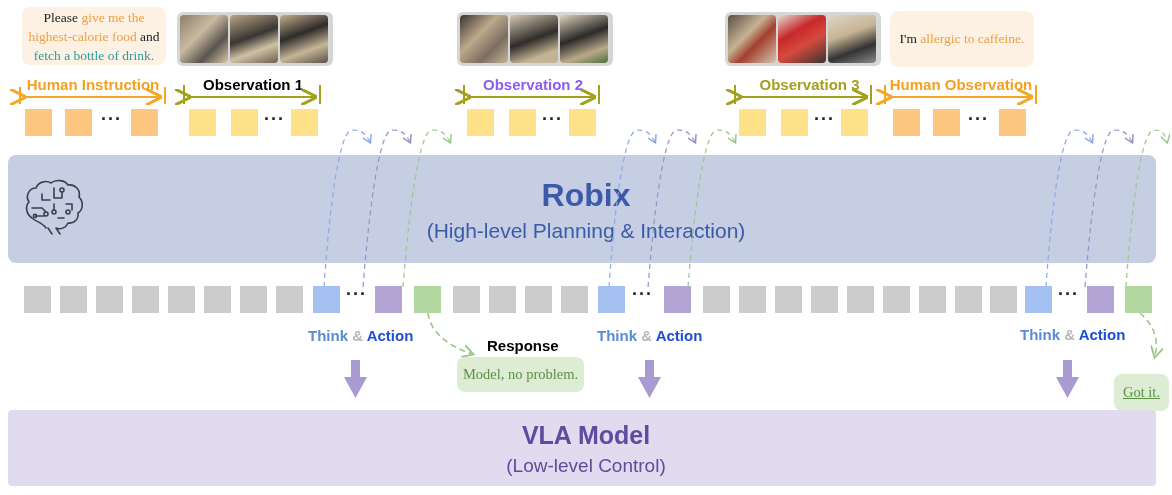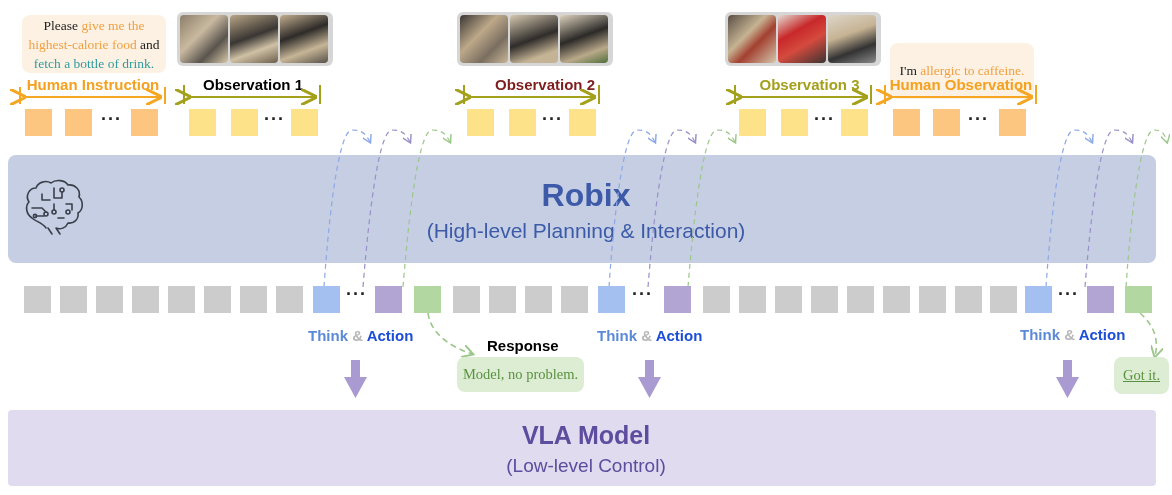--- a/index.html
+++ b/index.html
@@ -1,20 +1,20 @@
 <!DOCTYPE html>
 <html><head>
 <meta charset="utf-8">
 <style>
   html,body{margin:0;padding:0;background:#fff;}
   body{width:1172px;height:495px;position:relative;overflow:hidden;font-family:"Liberation Sans",sans-serif;}
   .abs{position:absolute;}
   .bubble{position:absolute;border-radius:8px;font-family:"Liberation Serif",serif;display:flex;align-items:center;justify-content:center;text-align:center;}
-  .instr{left:22px;top:15px;width:144px;height:58px;background:#fdf1e3;font-size:13.5px;line-height:19px;color:#222;}
-  .interrupt{left:890px;top:11px;width:144px;height:56px;background:#fdf1e3;font-size:13.5px;color:#222;margin-top:32px;}
+  .instr{left:22px;top:7px;width:144px;height:58px;background:#fdf1e3;font-size:13.5px;line-height:19px;color:#222;}
+  .interrupt{left:890px;top:11px;width:144px;height:56px;background:#fdf1e3;font-size:13.5px;color:#222;}
   .orange-t{color:#f0a040;}
   .teal-t{color:#2e9ba0;}
   .frames{position:absolute;top:12px;height:54px;background:#d6d6d6;border-radius:6px;display:flex;gap:2px;padding:3px;box-sizing:border-box;}
   .frame{width:48px;height:48px;border-radius:4px;}
   .seg-label{position:absolute;font-weight:bold;font-size:15px;text-align:center;}
   .tok{position:absolute;width:27px;height:27px;}
   .dots{position:absolute;font-weight:bold;font-size:18px;color:#222;letter-spacing:1px;}
   .robix{position:absolute;left:8px;top:155px;width:1148px;height:108px;background:#c5cee3;border-radius:8px;}
   .robix-title{position:absolute;left:0;right:0;top:177px;text-align:center;font-size:32px;font-weight:bold;color:#3c5aa8;}
   .robix-sub{position:absolute;left:0;right:0;top:219px;text-align:center;font-size:21px;color:#3c5aa8;}
@@ -55,21 +55,21 @@
 </div>
 
 <div class="bubble interrupt">
   <div>
     <span>I'm </span><span class="orange-t">allergic to caffeine.</span>
   </div>
 </div>
 
 <div class="seg-label" style="left:20px;width:146px;top:76px;color:#f5a01e;">Human Instruction</div>
 <div class="seg-label" style="left:185px;width:136px;top:76px;color:#000000;">Observation 1</div>
-<div class="seg-label" style="left:477px;width:136px;top:76px;color:#7f1d1d;">Observation 2</div>
+<div class="seg-label" style="left:465px;width:136px;top:76px;color:#8b5cf6;">Observation 2</div>
 <div class="seg-label" style="left:734px;width:151px;top:76px;color:#a3a11c;">Observation 3</div>
 <div class="seg-label" style="left:886px;width:150px;top:76px;color:#f5a01e;">Human Observation</div>
 
 <svg class="overlay" width="1172" height="495">
   <defs>
     <marker id="arrO" markerWidth="8" markerHeight="8" refX="7" refY="4" orient="auto">
         <path d="M0,0 L8,4 L0,8" fill="none" stroke="#f5a623" stroke-width="1.5"></path>
       </marker>
     <marker id="arrY" markerWidth="8" markerHeight="8" refX="7" refY="4" orient="auto">
         <path d="M0,0 L8,4 L0,8" fill="none" stroke="#a3a11c" stroke-width="1.5"></path>
@@ -216,21 +216,21 @@
     <div class="tok" style="left: 1087px; top: 286px; background: rgb(178, 165, 211);"></div>
     <div class="tok" style="left: 1125px; top: 286px; background: rgb(178, 215, 160);"></div>
   </div>
 
 <div class="ta" style="left:308px;top:327px;"><span class="think">Think</span> <span class="amp">&amp;</span> <span class="action">Action</span></div>
 <div class="ta" style="left:597px;top:327px;"><span class="think">Think</span> <span class="amp">&amp;</span> <span class="action">Action</span></div>
 <div class="ta" style="left:1020px;top:326px;"><span class="think">Think</span> <span class="amp">&amp;</span> <span class="action">Action</span></div>
 
 <div class="resp-label" style="left:487px;top:337px;">Response</div>
 <div class="resp-bubble" style="left:457px;top:357px;width:127px;height:35px;">Model, no problem.</div>
-<div class="resp-bubble" style="left:1114px;top:357px;width:55px;height:37px;text-decoration:underline;">Got it.</div>
+<div class="resp-bubble" style="left:1114px;top:374px;width:55px;height:37px;text-decoration:underline;">Got it.</div>
 
 <svg class="overlay" width="1172" height="495">
   <g fill="#a99ad2">
     <path d="M351,360 h9 v17 h7 l-11.5,21 l-11.5,-21 h7 z"></path>
     <path d="M645,360 h9 v17 h7 l-11.5,21 l-11.5,-21 h7 z"></path>
     <path d="M1063,360 h9 v17 h7 l-11.5,21 l-11.5,-21 h7 z"></path>
   </g>
 </svg>
 
 <div class="vla"></div>

